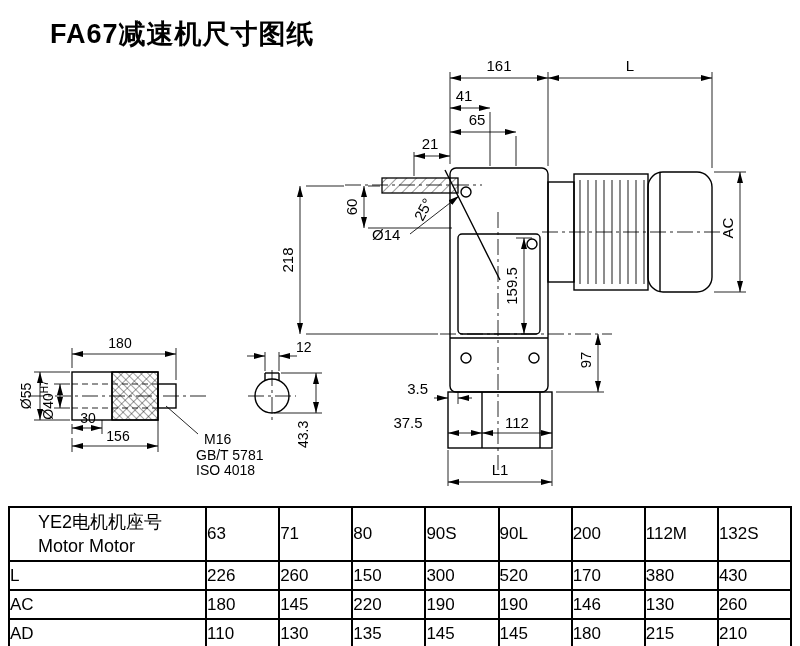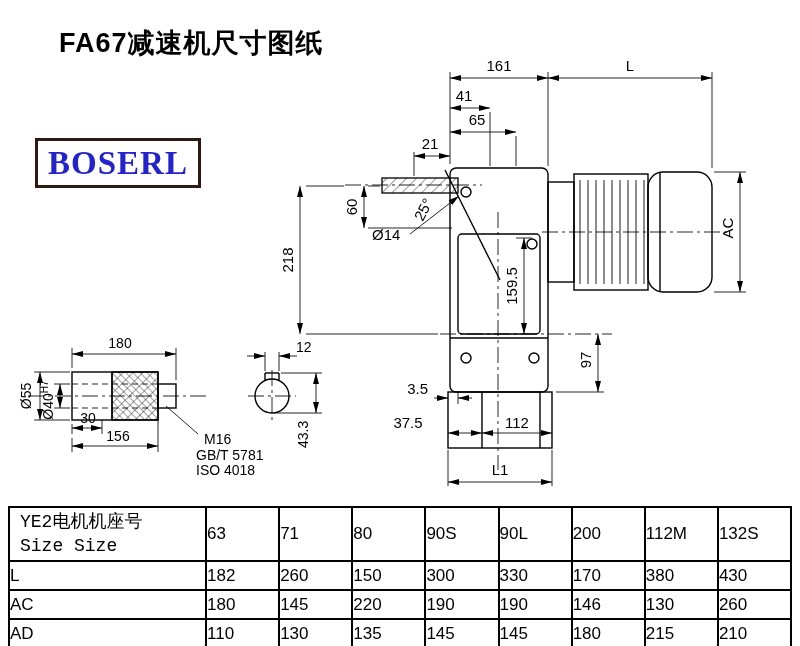--- a/index.html
+++ b/index.html
@@ -1,18 +1,18 @@
 <!DOCTYPE html>
 <html><head>
 <meta charset="utf-8">
 <style>
   html,body{margin:0;padding:0;background:#ffffff;}
   .page{position:relative;width:800px;height:646px;background:#fff;overflow:hidden;
         font-family:"Liberation Sans",sans-serif;color:#000;}
-  .title{position:absolute;left:46px;top:12px;margin:13px;font-size:27px;font-weight:bold;
+  .title{position:absolute;left:46px;top:12px;margin:4px;font-size:27px;font-weight:bold;
          letter-spacing:1px;font-family:"Liberation Sans",sans-serif;}
   .logo{position:absolute;left:35px;top:138px;width:160px;height:44px;border:3px solid #2e1a12;
         display:flex;align-items:center;justify-content:center;background:#fff;}
   .logo span{font-family:"Liberation Serif",serif;font-weight:bold;font-size:33px;color:#2323cc;letter-spacing:1px;}
   svg.drawing{position:absolute;left:0;top:0;}
   
   .ol{fill:none;stroke:#000;stroke-width:1.4;}
   .hatched{fill:url(#hatch);stroke:#000;stroke-width:1.3;}
   .xhatch{fill:url(#hatch2);stroke:none;}
   .fl{stroke:#000;stroke-width:0.9;}
@@ -20,33 +20,30 @@
   .cl{stroke:#000;stroke-width:0.85;fill:none;stroke-dasharray:16 4 3 4;}
   .hl{stroke:#000;stroke-width:0.85;fill:none;stroke-dasharray:6 4;}
   .dt{font-family:"Liberation Sans",sans-serif;font-size:15px;fill:#000;}
   .dts{font-family:"Liberation Sans",sans-serif;font-size:14px;fill:#000;}
   
   .size-table{position:absolute;left:8px;top:506px;width:784px;border-collapse:collapse;
               table-layout:fixed;font-family:"Liberation Sans",sans-serif;}
   .size-table th,.size-table td{border:2px solid #000;font-weight:normal;font-size:17px;
               text-align:left;padding:0;height:27px;color:#000;}
   .size-table tr.hdr th{height:52px;}
-  .size-table th.labelcol{text-align:left;padding-left:10px;font-size:18px;font-family:Liberation Mono, monospace;}
+  .size-table th.labelcol{text-align:left;padding-left:28px;font-size:18px;}
   .size-table th.labelcol div{line-height:24px;}
 </style>
 </head>
 <body>
 
 <div class="page">
 
   <h1 class="title">FA67减速机尺寸图纸</h1>
 
-  <div class="logo">
-    <span>BOSERL</span>
-  </div>
 
   <svg class="drawing" width="800" height="505" viewBox="0 0 800 505">
     <defs>
       <marker id="arrE" markerWidth="12" markerHeight="8" refX="11" refY="4" orient="auto-start-reverse" markerUnits="userSpaceOnUse">
         <path d="M0,1 L11,4 L0,7 Z" fill="#000"></path>
       </marker>
       <pattern id="hatch" width="7" height="7" patternUnits="userSpaceOnUse" patternTransform="rotate(45)">
         <line x1="0" y1="0" x2="0" y2="7" stroke="#000" stroke-width="0.8"></line>
       </pattern>
       <pattern id="hatch2" width="5" height="5" patternUnits="userSpaceOnUse" patternTransform="rotate(-45)">
@@ -229,38 +226,38 @@
         <col>
         <col>
         <col>
         <col>
         <col>
     </colgroup>
     <tbody>
       <tr class="hdr">
         <th class="labelcol">
           <div>YE2电机机座号</div>
-          <div>Size Size</div>
+          <div>Motor Motor</div>
         </th>
         <th>63</th>
         <th>71</th>
         <th>80</th>
         <th>90S</th>
         <th>90L</th>
         <th>200</th>
         <th>112M</th>
         <th>132S</th>
       </tr>
       <tr>
         <td>L</td>
-        <td>182</td>
+        <td>226</td>
         <td>260</td>
         <td>150</td>
         <td>300</td>
-        <td>330</td>
+        <td>520</td>
         <td>170</td>
         <td>380</td>
         <td>430</td>
       </tr>
       <tr>
         <td>AC</td>
         <td>180</td>
         <td>145</td>
         <td>220</td>
         <td>190</td>

